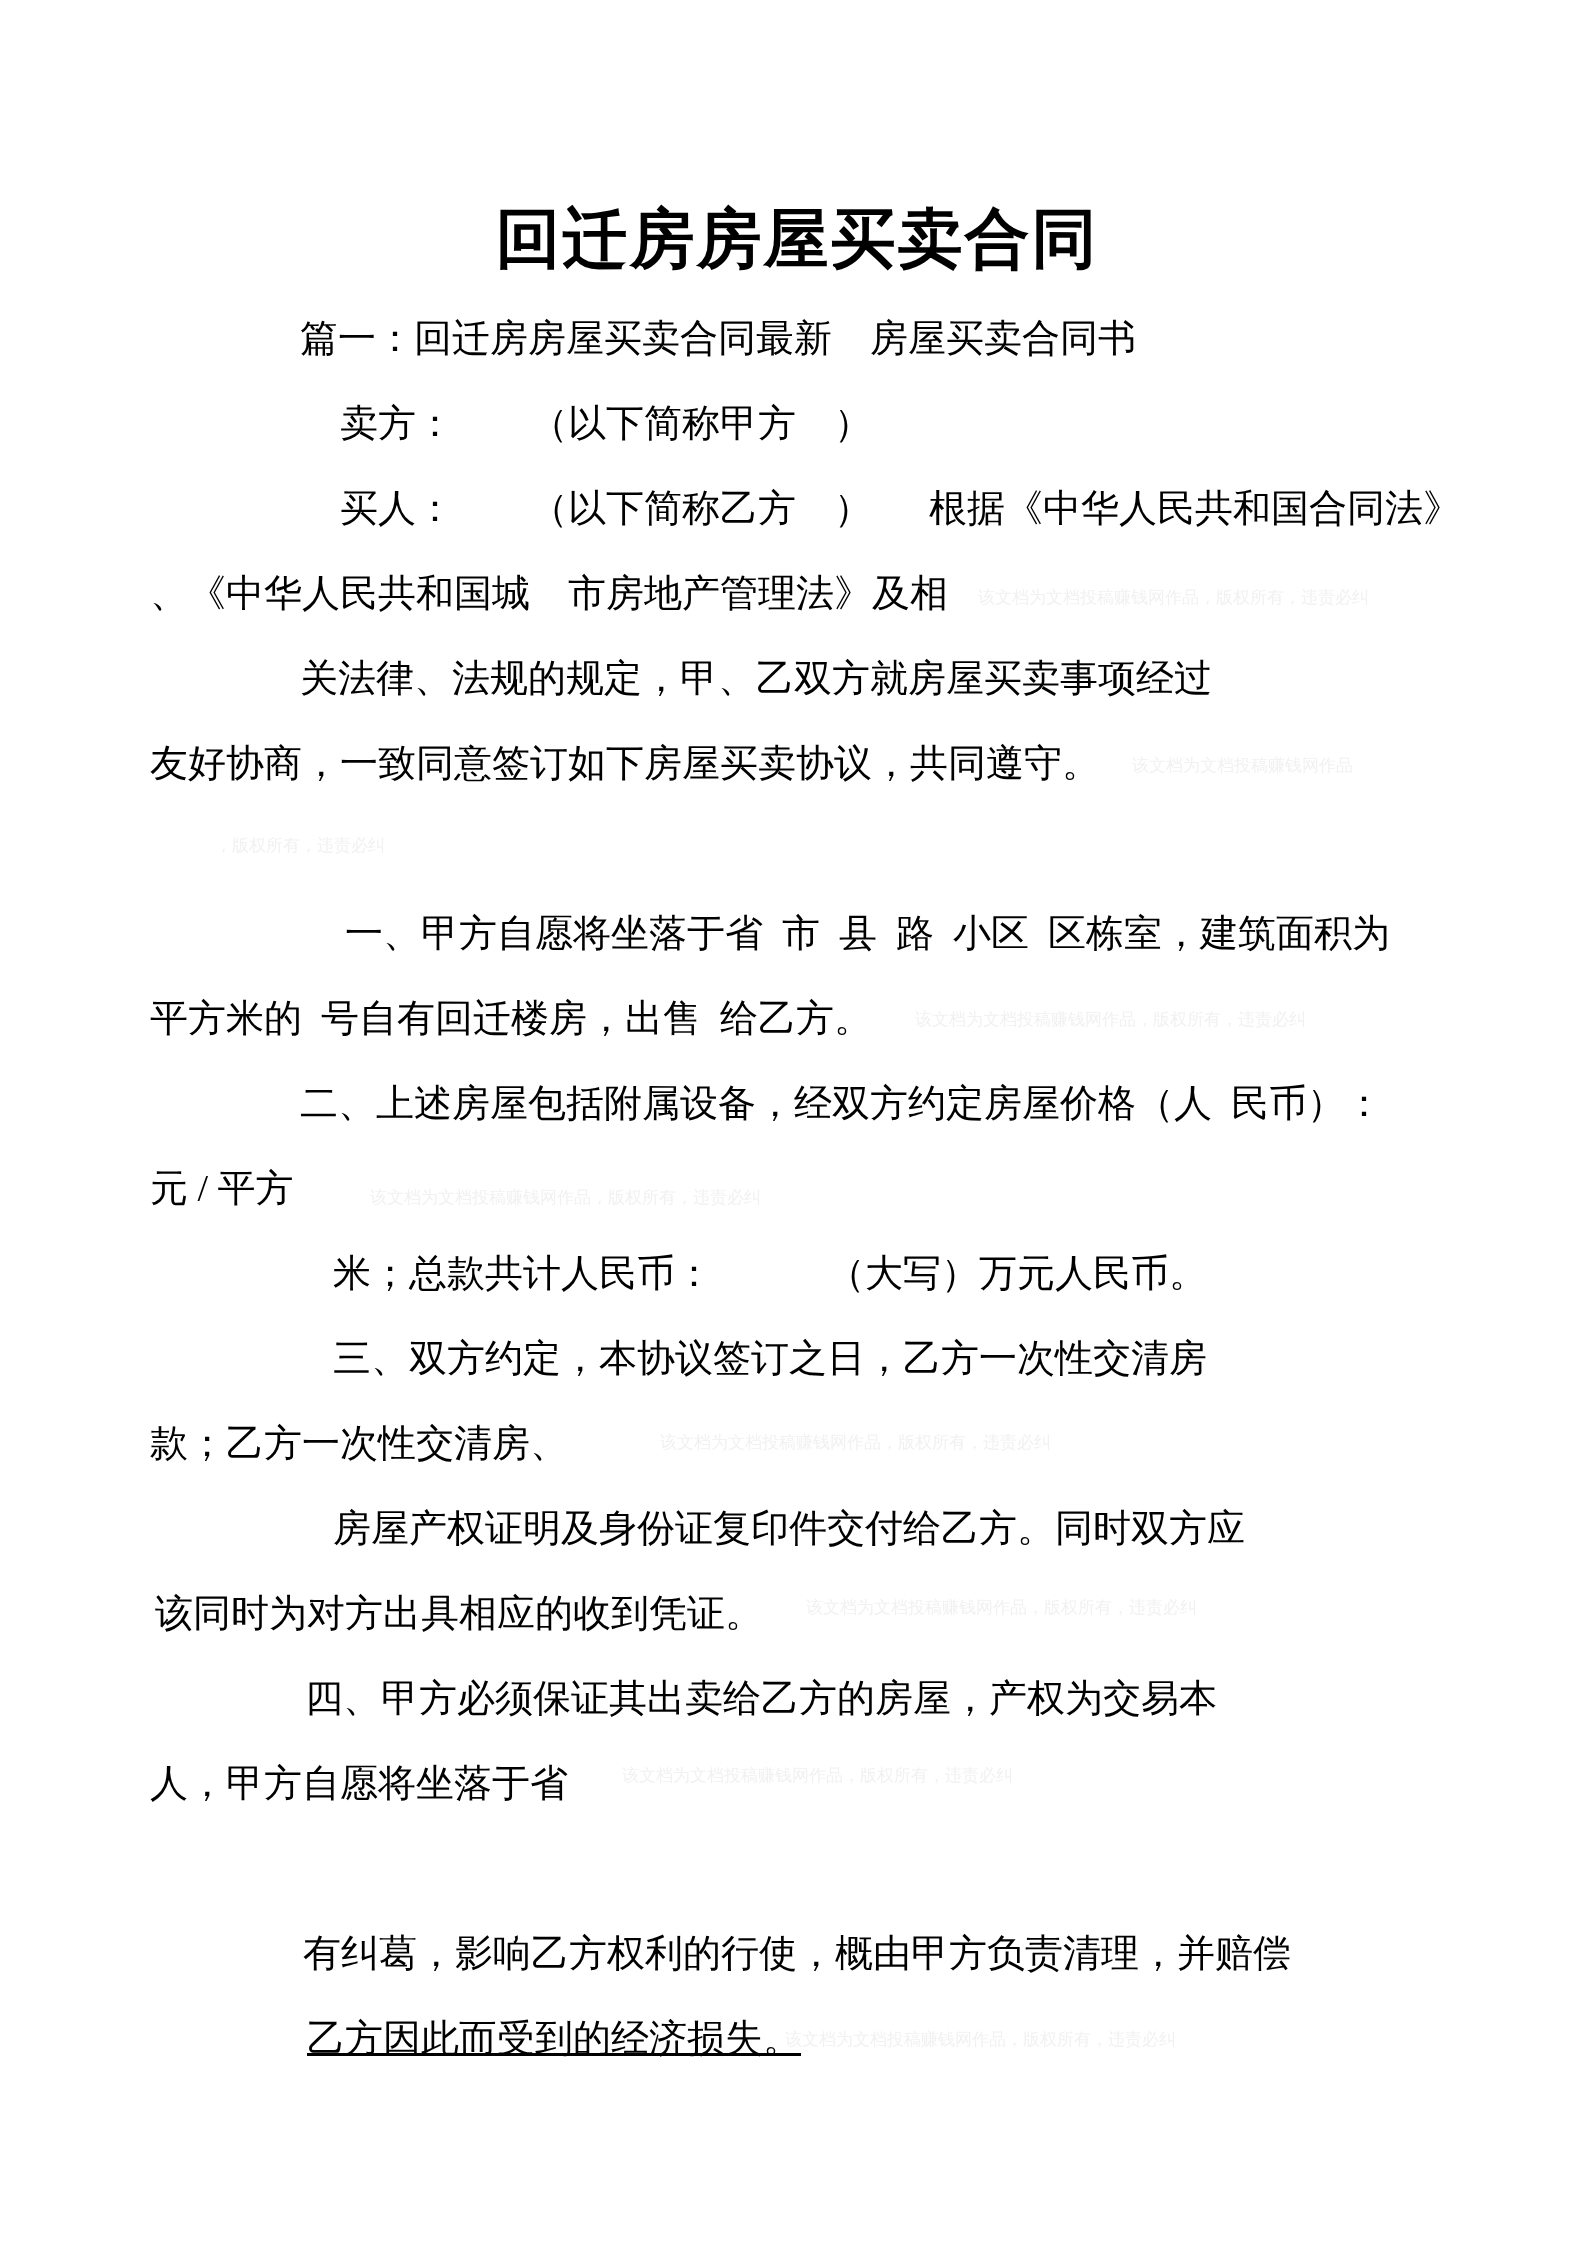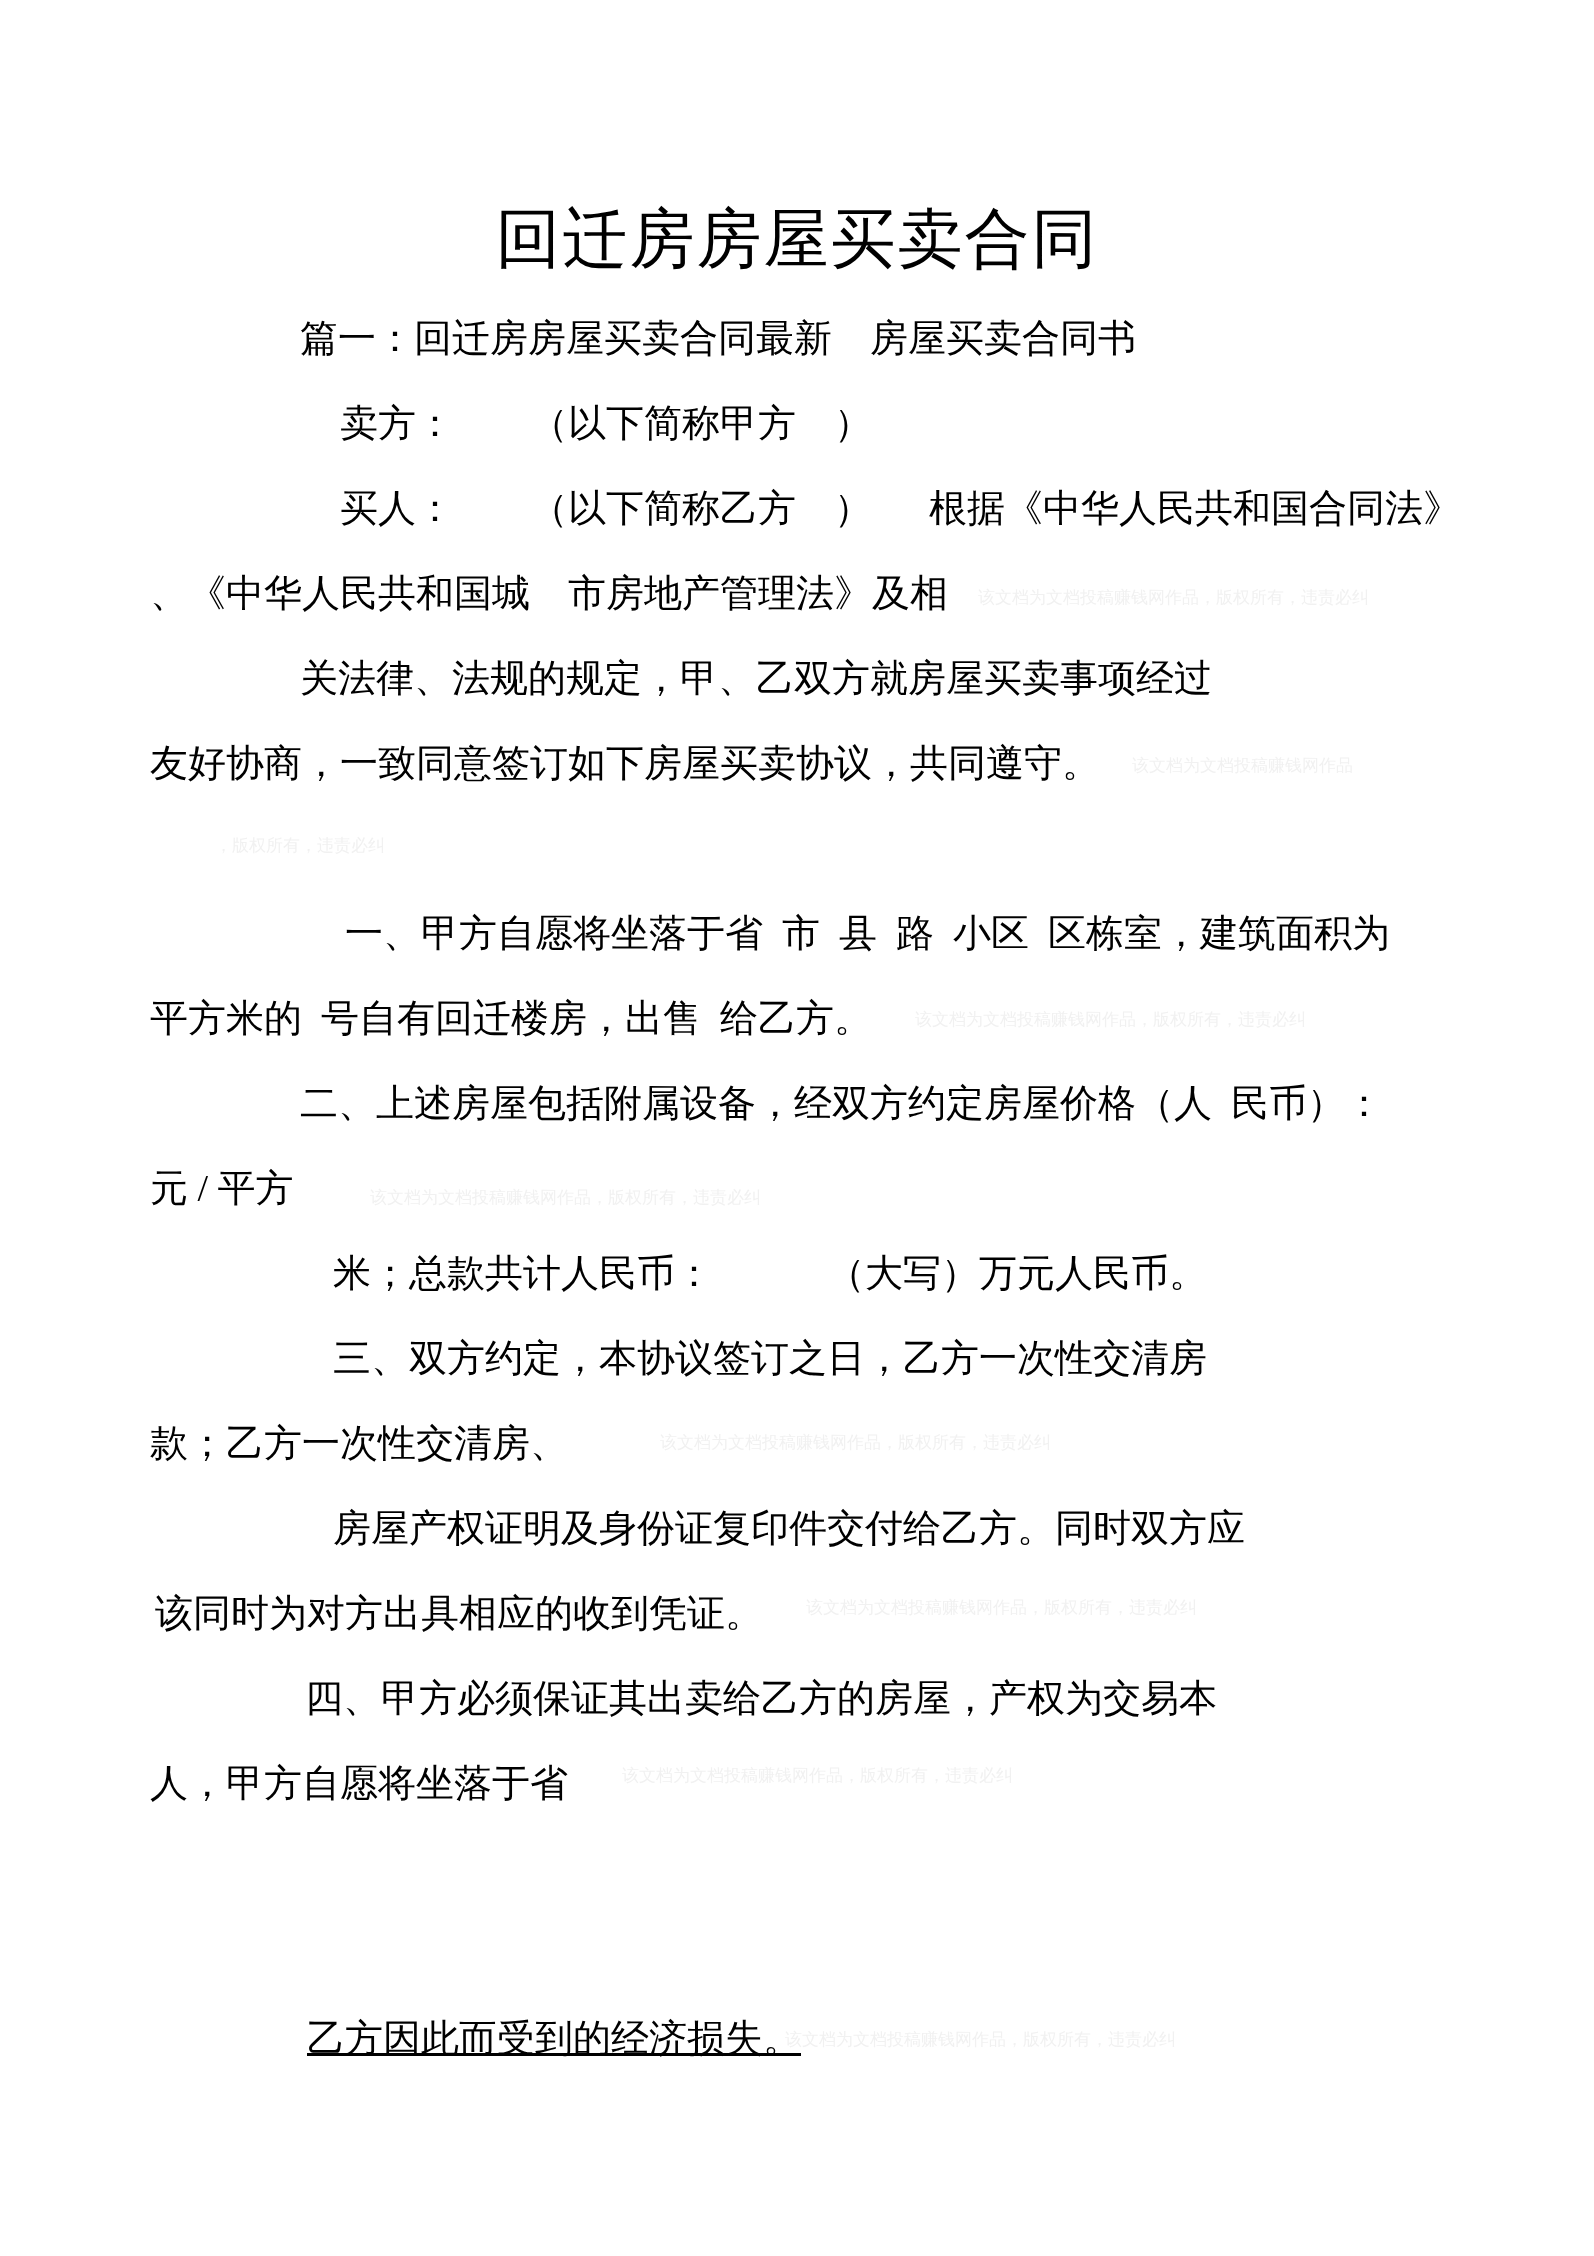--- a/index.html
+++ b/index.html
@@ -14,21 +14,21 @@
     background: var(--bg, #ffffff);
     overflow: hidden;
   }
   .doc-title {
     position: absolute;
     top: 200px;
     left: 0;
     width: 100%;
     text-align: center;
     font-family: "Liberation Sans", sans-serif;
-    font-weight: 400;
+    font-weight: 700;
     font-size: 65px;
     line-height: 1.2;
     color: var(--text, #000000);
     letter-spacing: 2px;
     white-space: pre;
   }
   .line {
     position: absolute;
     font-family: "Liberation Serif", serif;
     font-size: 38px;
@@ -62,20 +62,21 @@
   <div class="line" style="top:997px;  left:150px;">平方米的 号自有回迁楼房，出售 给乙方。</div>
   <div class="line" style="top:1082px; left:300px;">二、上述房屋包括附属设备，经双方约定房屋价格（人 民币）：</div>
   <div class="line" style="top:1167px; left:150px;">元 / 平方</div>
   <div class="line" style="top:1252px; left:333px;">米；总款共计人民币：　　　（大写）万元人民币。</div>
   <div class="line" style="top:1337px; left:333px;">三、双方约定，本协议签订之日，乙方一次性交清房</div>
   <div class="line" style="top:1422px; left:150px;">款；乙方一次性交清房、</div>
   <div class="line" style="top:1507px; left:333px;">房屋产权证明及身份证复印件交付给乙方。同时双方应</div>
   <div class="line" style="top:1592px; left:155px;">该同时为对方出具相应的收到凭证。</div>
   <div class="line" style="top:1677px; left:305px;">四、甲方必须保证其出卖给乙方的房屋，产权为交易本</div>
   <div class="line" style="top:1762px; left:150px;">人，甲方自愿将坐落于省</div>
+  <div class="line" style="top:1932px; left:303px;">有纠葛，影响乙方权利的行使，概由甲方负责清理，并赔偿</div>
   <div class="line" style="top:2017px; left:307px;text-decoration:underline;">乙方因此而受到的经济损失。</div>
 
   <span class="wm" style="top:588px;  left:978px;">该文档为文档投稿赚钱网作品，版权所有，违责必纠</span>
   <span class="wm" style="top:756px;  left:1132px;">该文档为文档投稿赚钱网作品</span>
   <span class="wm" style="top:836px;  left:215px;">，版权所有，违责必纠</span>
   <span class="wm" style="top:1010px; left:915px;">该文档为文档投稿赚钱网作品，版权所有，违责必纠</span>
   <span class="wm" style="top:1188px; left:370px;">该文档为文档投稿赚钱网作品，版权所有，违责必纠</span>
   <span class="wm" style="top:1433px; left:660px;">该文档为文档投稿赚钱网作品，版权所有，违责必纠</span>
   <span class="wm" style="top:1598px; left:806px;">该文档为文档投稿赚钱网作品，版权所有，违责必纠</span>
   <span class="wm" style="top:1766px; left:622px;">该文档为文档投稿赚钱网作品，版权所有，违责必纠</span>

